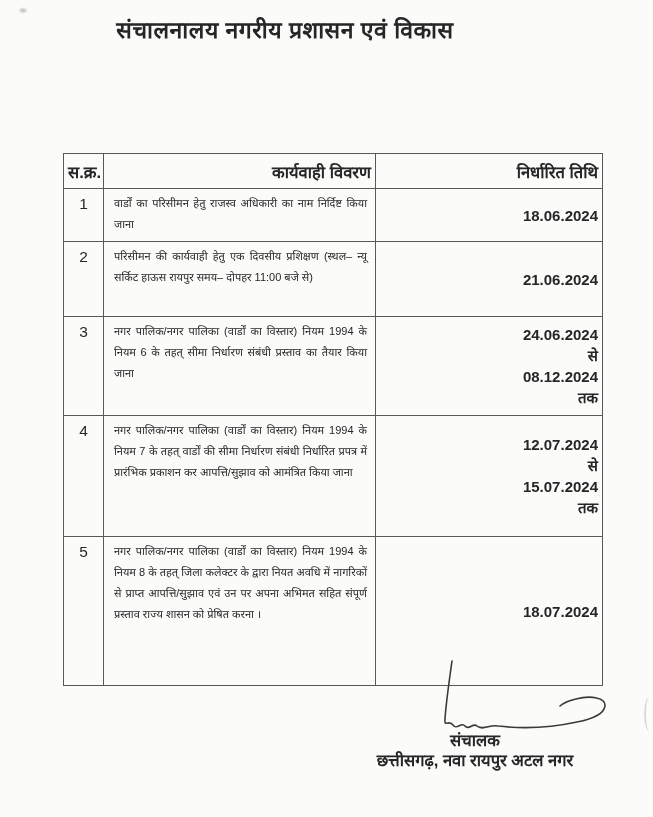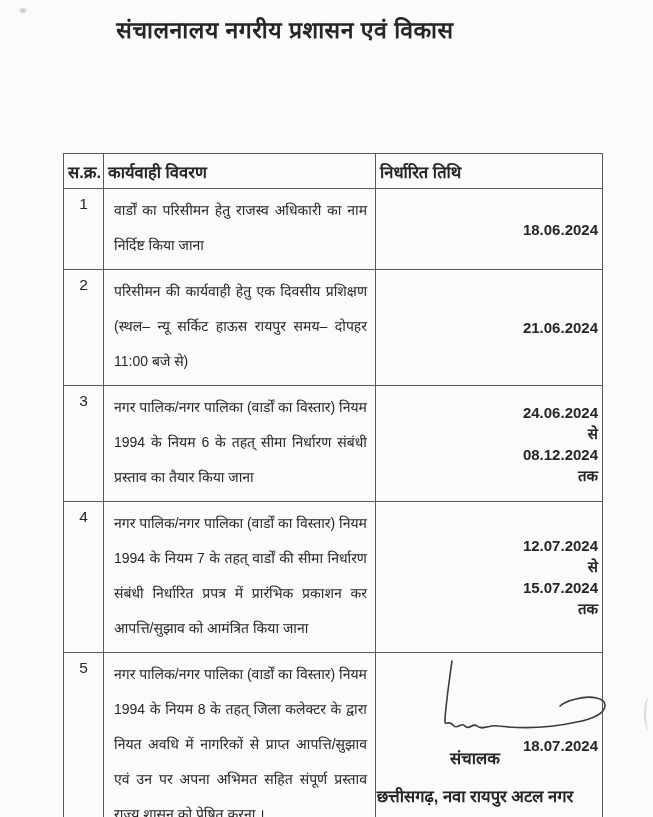--- a/index.html
+++ b/index.html
@@ -68,36 +68,36 @@
     border: 1.4px solid #585858;
     font-weight: 500;
   }
   col.c-sno   { width: 40px; }
   col.c-desc  { width: 272px; }
   col.c-date  { width: 227px; }
   table.schedule thead th {
     height: 34px;
     font-size: 16.5px;
     font-weight: 700;
-    text-align: left;
+    text-align: right;
     vertical-align: middle;
     padding: 0 4px;
   }
   table.schedule td.sno {
     text-align: center;
     vertical-align: top;
     font-size: 15.5px;
     padding-top: 6px;
   }
   table.schedule td.details {
     text-align: justify;
     text-align-last: left;
     vertical-align: top;
-    font-size: 14px;
-    line-height: 35px;
+    font-size: 11px;
+    line-height: 21px;
     padding: 4px 8px 6px 10px;
   }
   table.schedule td.date {
     text-align: right;
     vertical-align: middle;
     font-size: 15px;
     font-weight: 700;
     line-height: 21px;
     padding: 2px 4px;
   }
@@ -118,21 +118,21 @@
   .signature-block {
     position: absolute;
     left: 330px;
     top: 731px;
     width: 290px;
     text-align: center;
     font-size: 16.5px;
     font-weight: 600;
     line-height: 19.5px;
   }
-  .signature-block .line { white-space: nowrap; margin-top: 18px; }
+  .signature-block .line { white-space: nowrap; }
 </style>
 </head>
 <body>
 
 <div class="page">
 
   <div class="scan-artifact-topleft"></div>
 
   <div class="header">
     <div class="org-line">संचालनालय नगरीय प्रशासन एवं विकास</div>

